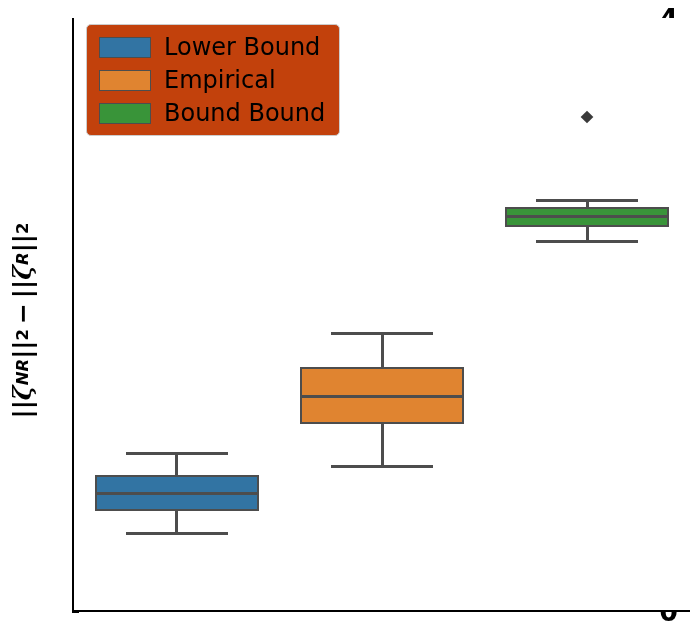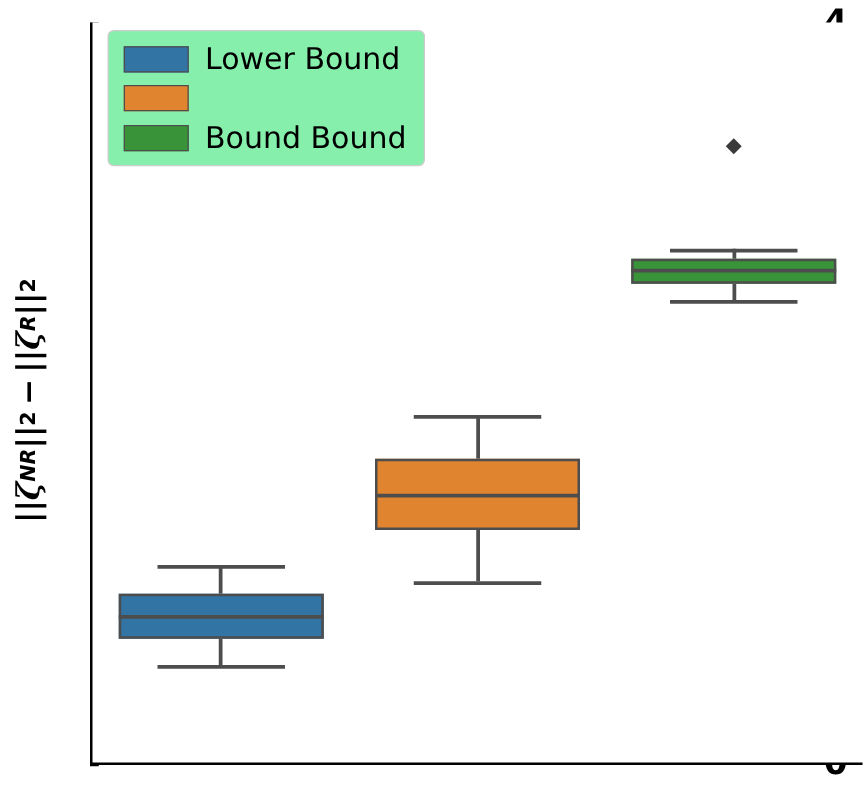--- a/index.html
+++ b/index.html
@@ -107,21 +107,21 @@
     width: 9px;
     height: 9px;
     background: #3a3a3a;
     transform: translate(-50%, -50%) rotate(45deg);
   }
   
   #legend {
     position: absolute;
     left: 86px;
     top: 24px;
-    background: #86efac;
+    background: #c2410c;
     border: 1px solid #cccccc;
     border-radius: 5px;
     padding: 10px 14px 10px 12px;
     display: flex;
     flex-direction: column;
     gap: 9px;
   }
   .legend-row {
     display: flex;
     align-items: center;
@@ -200,20 +200,21 @@
       </div>
     </div>
 
   <div id="legend">
     <div class="legend-row">
       <span class="legend-swatch" style="background: rgb(50, 116, 163);"></span>
       <span class="legend-text">Lower Bound</span>
     </div>
     <div class="legend-row">
       <span class="legend-swatch" style="background: rgb(224, 132, 48);"></span>
+      <span class="legend-text">Empirical</span>
     </div>
     <div class="legend-row">
       <span class="legend-swatch" style="background: rgb(57, 148, 57);"></span>
       <span class="legend-text">Bound Bound</span>
     </div>
   </div>
 
 </div>
 
 </body></html>

